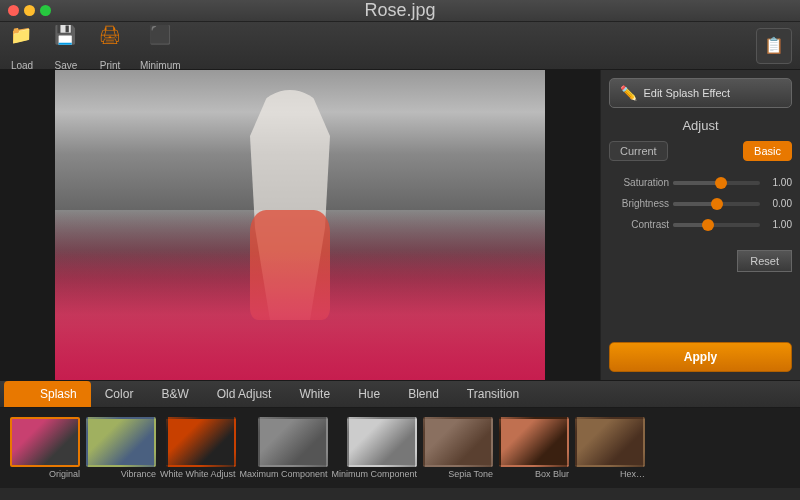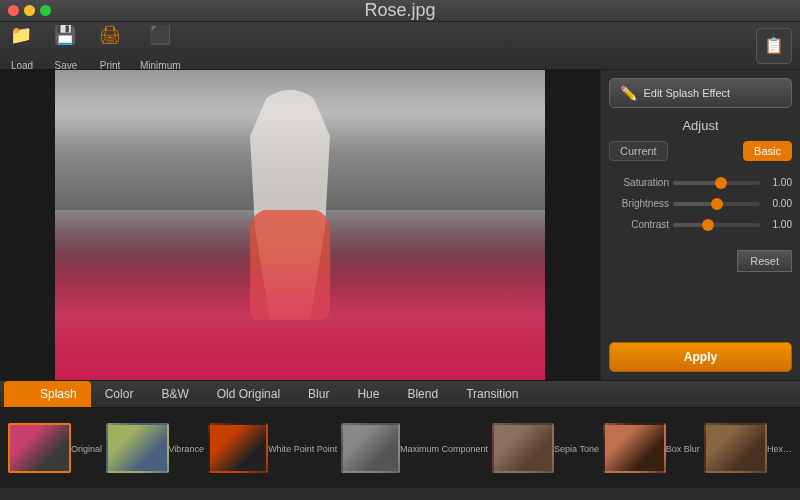--- a/index.html
+++ b/index.html
@@ -265,22 +265,22 @@
       height: 80px;
       background: #1e1e1e;
       display: flex;
       align-items: center;
       padding: 4px 8px;
       gap: 4px;
       overflow: hidden;
     }
     .film-item {
       display: flex;
-      flex-direction: row;
-      align-items: center;
+      flex-direction: column;
+      align-items: flex-end;
       cursor: pointer;
       min-width: 72px;
     }
     .film-thumb {
       width: 70px;
       height: 50px;
       border-radius: 2px;
       border: 2px solid transparent;
       overflow: hidden;
       position: relative;
@@ -402,45 +402,49 @@
     <div style="margin-top: auto; padding-top: 12px;">
       <div class="apply-btn">Apply</div>
     </div>
   </div>
 </div>
 
 <div id="tabs-bar">
   <div class="effect-tab active">Splash</div>
   <div class="effect-tab">Color</div>
   <div class="effect-tab">B&amp;W</div>
-  <div class="effect-tab">Old Original</div>
-  <div class="effect-tab">Blur</div>
+  <div class="effect-tab">Old Adjust</div>
+  <div class="effect-tab">White</div>
   <div class="effect-tab">Hue</div>
   <div class="effect-tab">Blend</div>
   <div class="effect-tab">Transition</div>
 </div>
 
 <div id="filmstrip">
   <div class="film-item selected">
     <div class="film-thumb thumb-original"></div>
     <span class="film-label">Original</span>
   </div>
   <div class="film-item">
     <div class="film-thumb thumb-vibrance"></div>
     <span class="film-label">Vibrance</span>
   </div>
   <div class="film-item">
     <div class="film-thumb thumb-white-point"></div>
-    <span class="film-label">White Point Point</span>
+    <span class="film-label">White White Adjust</span>
   </div>
   <div class="film-item">
     <div class="film-thumb thumb-max-comp"></div>
     <span class="film-label">Maximum Component</span>
   </div>
   <div class="film-item">
+    <div class="film-thumb thumb-min-comp"></div>
+    <span class="film-label">Minimum Component</span>
+  </div>
+  <div class="film-item">
     <div class="film-thumb thumb-sepia"></div>
     <span class="film-label">Sepia Tone</span>
   </div>
   <div class="film-item">
     <div class="film-thumb thumb-box-blur"></div>
     <span class="film-label">Box Blur</span>
   </div>
   <div class="film-item">
     <div class="film-thumb thumb-hex"></div>
     <span class="film-label">Hex…</span>

